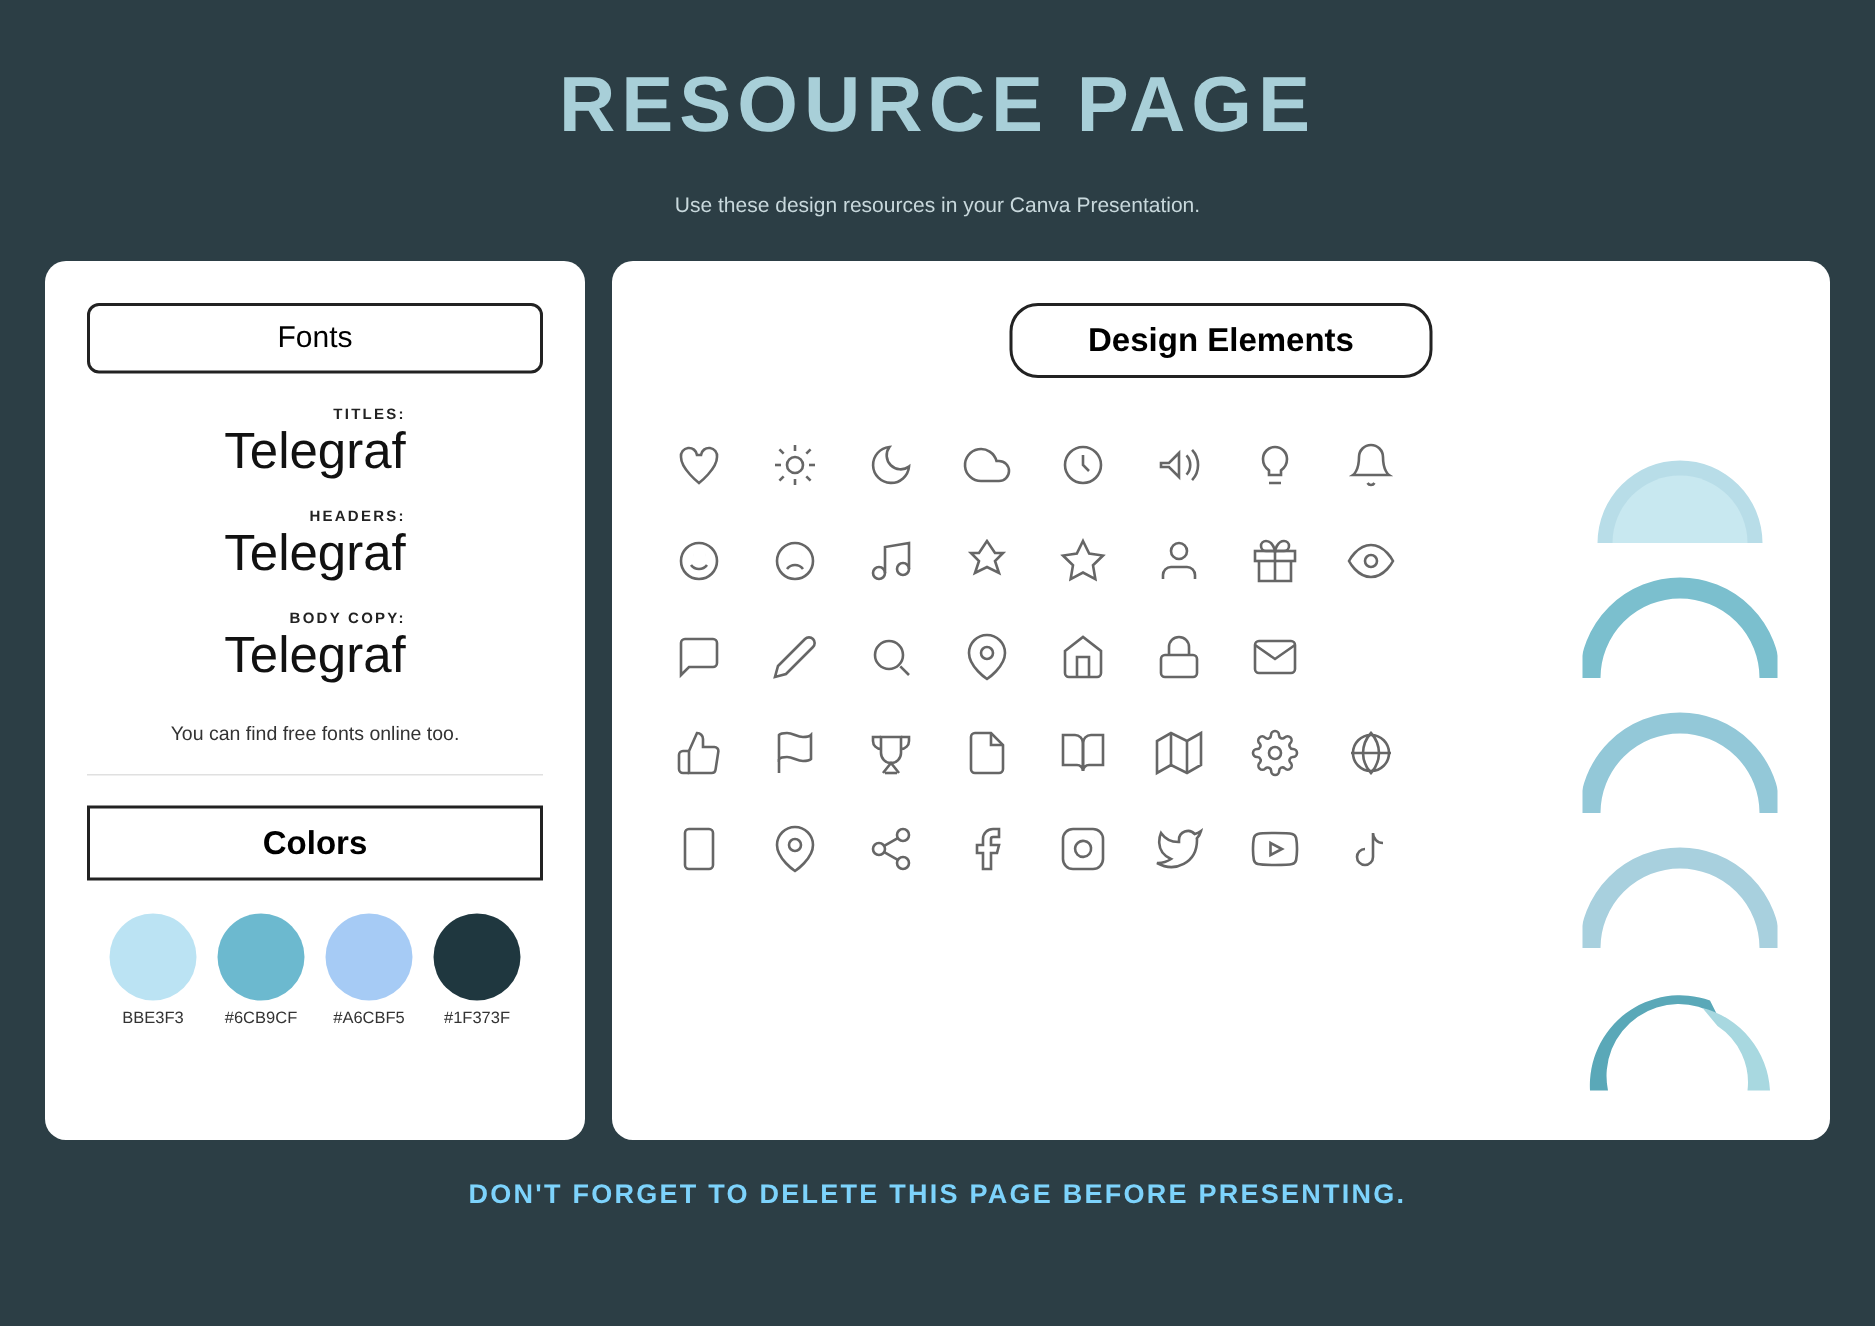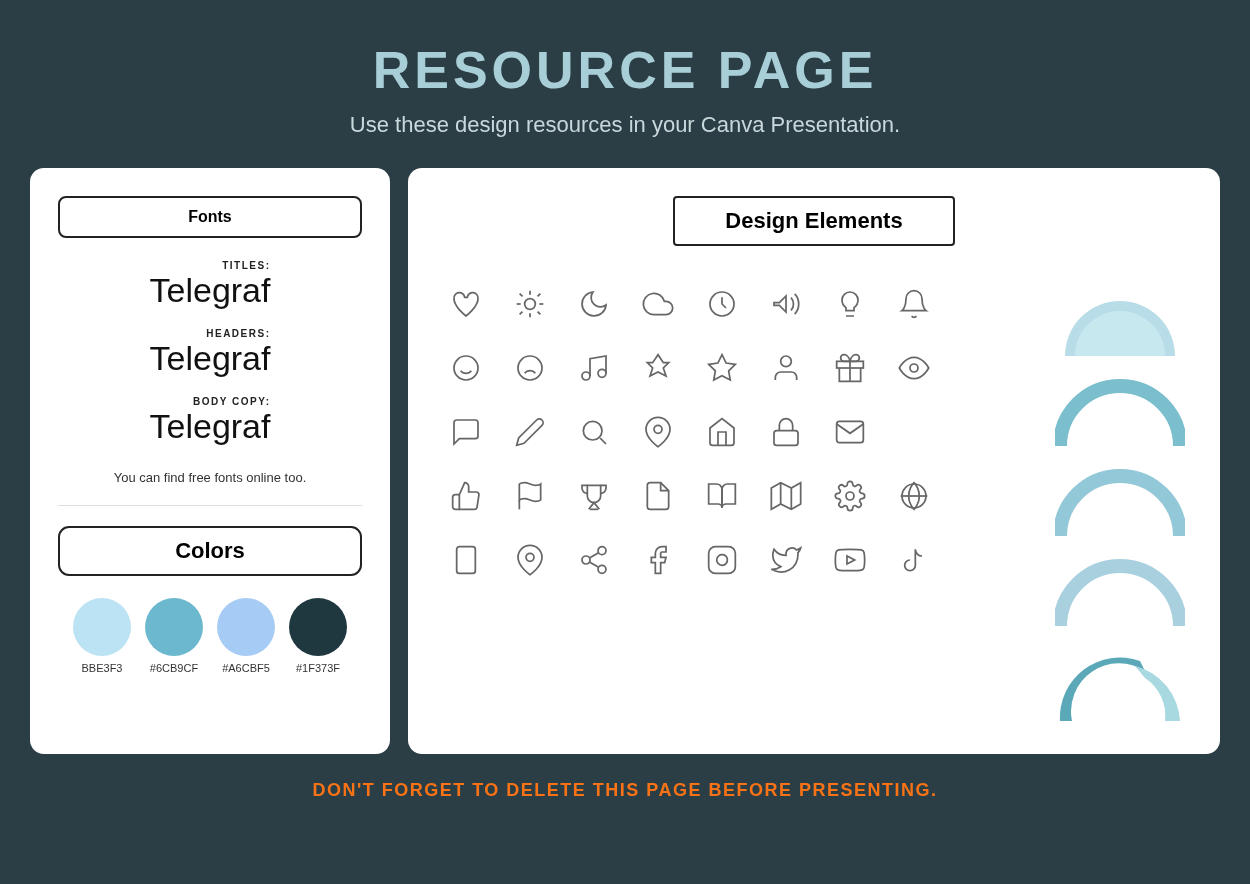--- a/index.html
+++ b/index.html
@@ -12,26 +12,26 @@
       flex-direction: column;
       align-items: center;
       padding: 40px 30px 30px;
     }
     .page-title {
       color: #a8cfd8;
       font-size: 52px;
       font-weight: 900;
       letter-spacing: 4px;
       text-transform: uppercase;
-      margin-bottom: 12px;
+      margin-bottom: 28px;
       font-family: Arial Black, sans-serif;
     }
     .page-subtitle {
       color: #c8d8dc;
-      font-size: 22px;
+      font-size: 14px;
       margin-bottom: 30px;
       font-family: Arial, sans-serif;
     }
     .main-content {
       display: flex;
       gap: 18px;
       width: 100%;
       max-width: 1190px;
     }
     
@@ -42,22 +42,22 @@
       width: 360px;
       min-width: 360px;
       display: flex;
       flex-direction: column;
       align-items: center;
     }
     .section-badge {
       border: 2px solid #222;
       border-radius: 8px;
       padding: 10px 48px;
-      font-size: 16px;
-      font-weight: 700;
+      font-size: 20px;
+      font-weight: 400;
       font-family: Arial Black, sans-serif;
       margin-bottom: 22px;
       display: inline-block;
       background: #fff;
       width: 100%;
       text-align: center;
     }
     .font-description {
       font-size: 14px;
       text-align: center;
@@ -92,21 +92,21 @@
       font-family: Arial, sans-serif;
     }
     .divider-line {
       width: 100%;
       height: 1px;
       background: #e0e0e0;
       margin: 20px 0;
     }
     .colors-badge {
       border: 2px solid #222;
-      border-radius: 11px;
+      border-radius: 0;
       padding: 10px 30px;
       font-size: 22px;
       font-weight: 800;
       font-family: Arial Black, sans-serif;
       margin-bottom: 22px;
       display: inline-block;
       background: #fff;
       width: 100%;
       text-align: center;
     }
@@ -135,21 +135,21 @@
       background: #fff;
       border-radius: 14px;
       padding: 28px 30px 28px;
       flex: 1;
       display: flex;
       flex-direction: column;
       align-items: center;
     }
     .design-badge {
       border: 2px solid #222;
-      border-radius: 4px;
+      border-radius: 19px;
       padding: 10px 50px;
       font-size: 22px;
       font-weight: 800;
       font-family: Arial Black, sans-serif;
       margin-bottom: 30px;
       display: inline-block;
       background: #fff;
     }
     .icons-area {
       display: flex;
@@ -191,21 +191,21 @@
       align-items: center;
       gap: 0;
       padding-top: 0;
     }
     .arc-svg {
       width: 130px;
       height: 90px;
     }
     
     .footer-text {
-      color: #f97316;
+      color: #7dd3fc;
       font-size: 18px;
       font-weight: 900;
       letter-spacing: 1.5px;
       text-transform: uppercase;
       margin-top: 26px;
       font-family: Arial Black, sans-serif;
       text-align: center;
     }
   </style>
 </head>

